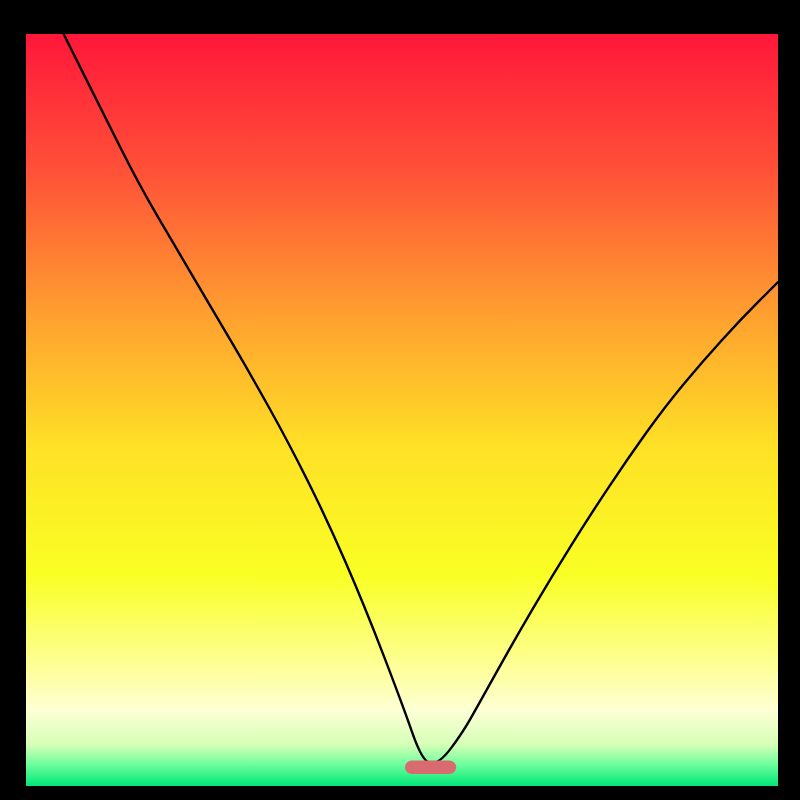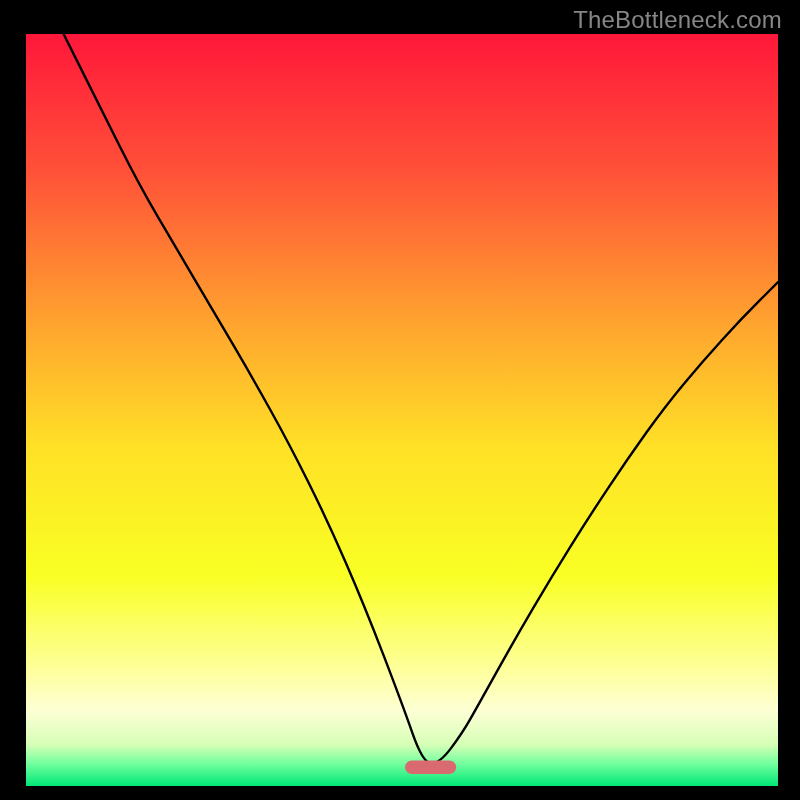--- a/index.html
+++ b/index.html
@@ -32,21 +32,20 @@
     left: 26px;
     top: 34px;
     width: 752px;
     height: 752px;
   }
 </style>
 </head>
 <body>
 
 <div class="chart-container">
-  <div class="watermark">TheBottleneck.com</div>
   <svg class="plot" viewBox="0 0 752 752" preserveAspectRatio="none">
     <defs>
       <linearGradient id="bgGrad" x1="0" y1="0" x2="0" y2="1">
           <stop offset="0%" stop-color="#ff173a"></stop>
           <stop offset="18%" stop-color="#ff5038"></stop>
           <stop offset="38%" stop-color="#ffa22f"></stop>
           <stop offset="55.00000000000001%" stop-color="#ffe126"></stop>
           <stop offset="72%" stop-color="#f9ff24"></stop>
           <stop offset="85%" stop-color="#feffa0"></stop>
           <stop offset="90%" stop-color="#fdffd5"></stop>

